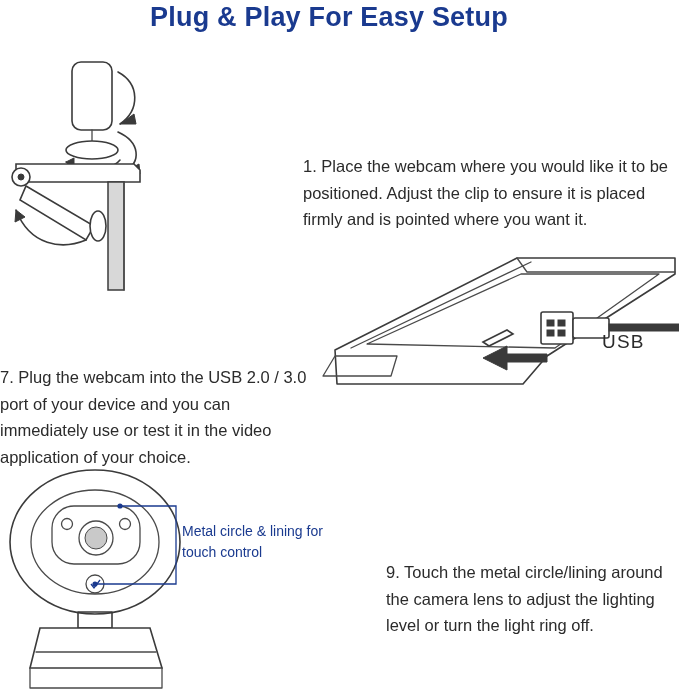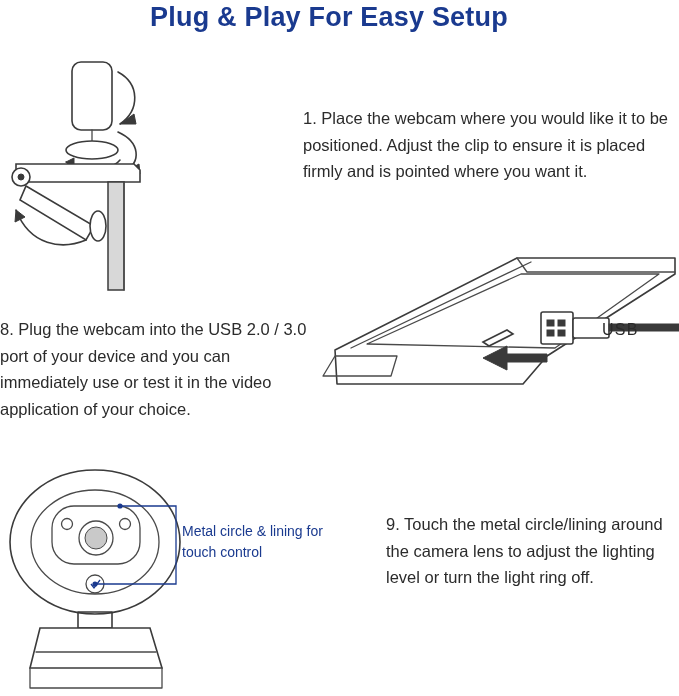--- a/index.html
+++ b/index.html
@@ -25,20 +25,21 @@
     color: #1a3a8f;
     letter-spacing: 0.2px;
     margin-left: 33px;
   }
 
   .step-text {
     position: absolute;
     color: #2b2b2b;
     font-size: 16.5px;
     line-height: 1.62;
+    margin-top: 48px;
   }
   #step1-text {
     top: 105px;
     left: 303px;
     width: 372px;
   }
   #step2-text {
     top: 316px;
     left: 0px;
     width: 318px;
@@ -54,24 +55,24 @@
     color: #1a3a8f;
     font-size: 14px;
     line-height: 1.5;
     top: 521px;
     left: 182px;
     width: 176px;
   }
 
   .usb-label {
     position: absolute;
-    top: 321px;
+    top: 331px;
     left: 602px;
     color: #2b2b2b;
-    font-size: 16px;
+    font-size: 19px;
     letter-spacing: 1.2px;
   }
 
   svg.art {
     position: absolute;
     overflow: visible;
   }
   .ln {
     fill: none;
     stroke: #3b3b3b;
@@ -173,21 +174,21 @@
     <rect class="fill-dark" x="354" y="72" width="70" height="7"></rect>
   </g>
 
   <g>
     <polygon class="fill-dark" points="228,106 252,94 252,102 292,102 292,110 252,110 252,118"></polygon>
   </g>
 </svg>
 
 <div class="usb-label">USB</div>
 
-<div class="step-text" id="step2-text">8. Plug the webcam into the USB 2.0 / 3.0 port of your device and you can immediately use or test it in the video application of your choice.</div>
+<div class="step-text" id="step2-text">7. Plug the webcam into the USB 2.0 / 3.0 port of your device and you can immediately use or test it in the video application of your choice.</div>
 
 <svg class="art" style="top:462px; left:0px;" width="240" height="234" viewBox="0 0 240 234">
 
   <ellipse class="fill-white" cx="95" cy="80" rx="85" ry="72"></ellipse>
 
   <ellipse class="ln-thin" cx="95" cy="80" rx="64" ry="52"></ellipse>
 
   <rect class="ln-thin" x="52" y="44" width="88" height="58" rx="22"></rect>
 
   <circle class="ln-thin" cx="96" cy="76" r="17"></circle>

